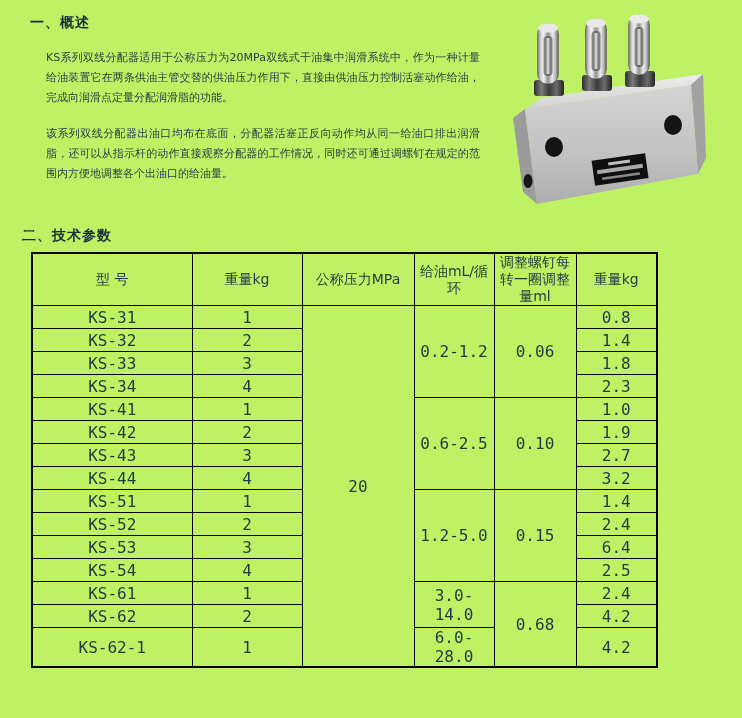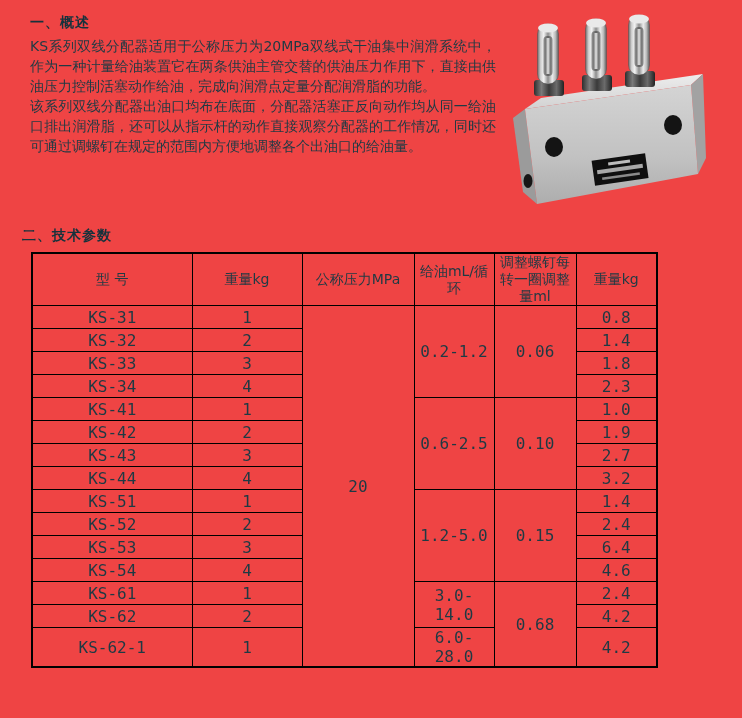--- a/index.html
+++ b/index.html
@@ -2,40 +2,40 @@
 <html><head>
 <meta charset="utf-8">
 <style>
   html, body {
     margin: 0; padding: 0;
     background: #ffffff;
   }
   .page {
     position: relative;
     width: 742px; height: 718px;
-    background: #ef4444;
+    background: #bef264;
     color: #1e3a44;
     font-family: "DejaVu Sans", "Liberation Sans", sans-serif;
     overflow: hidden;
   }
   .section-heading {
     font-size: 14px;
     font-weight: bold;
     color: #16323c;
     letter-spacing: 1px;
     margin: 0 0 4px 0;
   }
   .overview-block {
     position: absolute;
     left: 30px; top: 14px;
     width: 466px;
   }
   .overview-block p {
-    margin: 0;
-    font-size: 14px;
+    margin: 16px;
+    font-size: 11px;
     line-height: 20px;
     text-align: justify;
     word-break: break-all;
   }
   .photo-box {
     position: absolute;
     left: 505px; top: 6px;
     width: 210px; height: 207px;
   }
   .specs-heading {
@@ -239,21 +239,21 @@
         <td>2.4</td>
       </tr>
       <tr>
         <td>KS-53</td>
         <td>3</td>
         <td>6.4</td>
       </tr>
       <tr>
         <td>KS-54</td>
         <td>4</td>
-        <td>4.6</td>
+        <td>2.5</td>
       </tr>
       <tr>
         <td>KS-61</td>
         <td>1</td>
         <td rowspan="2">3.0-14.0</td>
         <td rowspan="3">0.68</td>
         <td>2.4</td>
       </tr>
       <tr>
         <td>KS-62</td>

